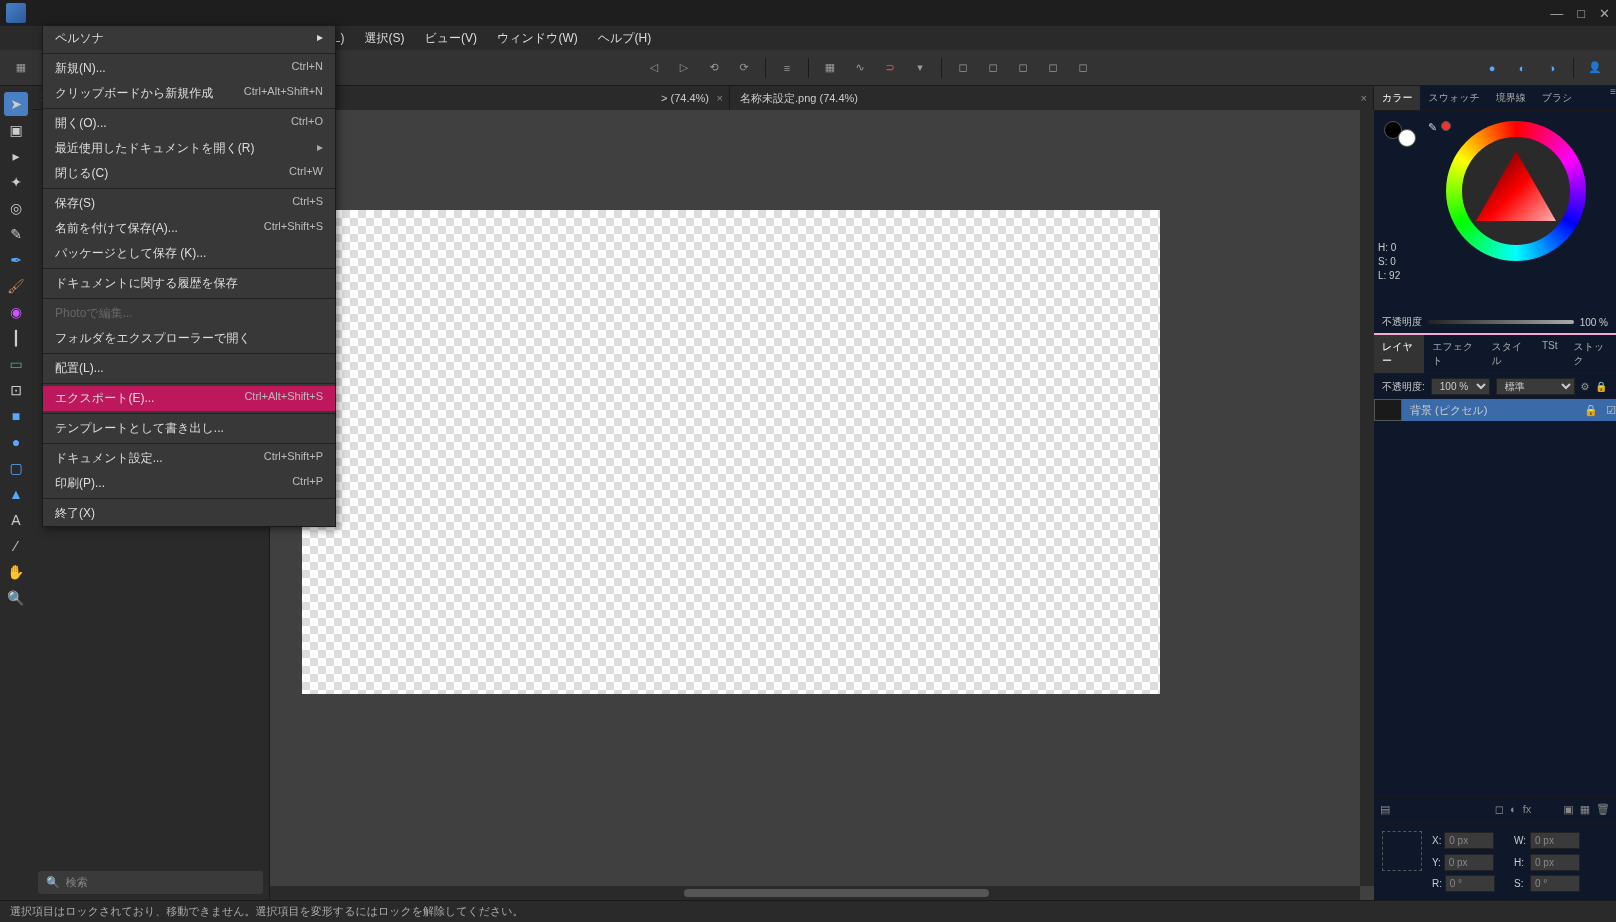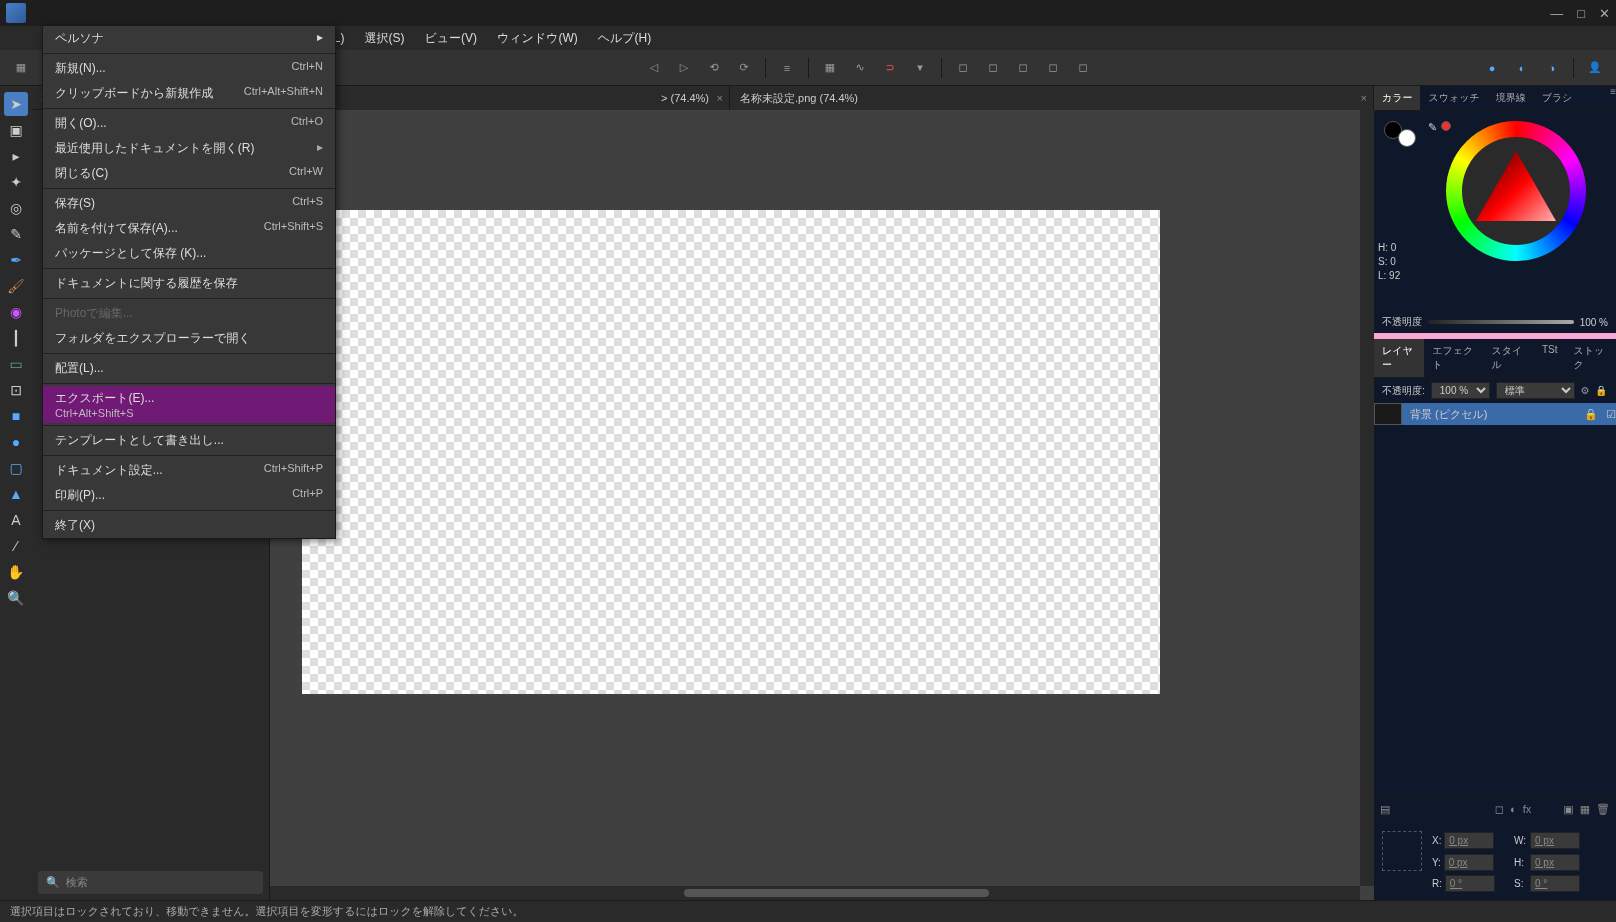--- a/index.html
+++ b/index.html
@@ -45,35 +45,35 @@
 .ptab.ac{background:#333;color:#fff;}
 .colorwheel{padding:10px;position:relative;height:200px;}
 .wheel{width:140px;height:140px;border-radius:50%;background:conic-gradient(red,magenta,blue,cyan,lime,yellow,red);position:absolute;right:30px;top:10px;}
 .wheel::after{content:'';position:absolute;inset:16px;border-radius:50%;background:#2a2a2a;}
 .tri{position:absolute;right:50px;top:30px;width:100px;height:100px;clip-path:polygon(50% 10%,90% 80%,10% 80%);background:linear-gradient(135deg,#000,red,#fff);}
 .swatches{position:absolute;left:10px;top:10px;display:flex;gap:4px;}
 .swatch{width:18px;height:18px;border-radius:50%;border:1px solid #555;}
 .hsl{position:absolute;left:4px;top:130px;font-size:10px;color:#ccc;line-height:14px;}
 .opacity-row{display:flex;align-items:center;gap:6px;padding:4px 8px;font-size:10px;}
 .slider{flex:1;height:4px;background:linear-gradient(90deg,#222,#aaa);border-radius:2px;}
-.layers{flex:1;border-top:6px solid #f9a8d4;display:flex;flex-direction:column;}
+.layers{flex:1;border-top:2px solid #f9a8d4;display:flex;flex-direction:column;}
 .layerrow{display:flex;align-items:center;padding:0;background:#3a6aa8;gap:8px;font-size:11px;}
 .layerthumb{width:28px;height:22px;background:#1a1a1a;border:1px solid #555;}
 .lbtm{display:flex;gap:6px;padding:6px;border-top:1px solid #1a1a1a;color:#888;}
 .transform{border-top:1px solid #1a1a1a;}
 .trgrid{display:grid;grid-template-columns:auto 1fr auto 1fr;gap:4px;padding:8px;font-size:10px;align-items:center;}
-.trgrid input{background:#3a3a3a;border:1px solid #222;color:#888;padding:2px 4px;width:50px;font-size:10px;text-decoration:underline;}
+.trgrid input{background:#3a3a3a;border:1px solid #222;color:#888;padding:2px 4px;width:50px;font-size:10px;}
 .trthumb{grid-row:span 2;width:40px;height:40px;border:1px dashed #555;margin-right:6px;}
 .status{position:absolute;bottom:0;left:0;right:0;height:22px;background:#2a2a2a;border-top:1px solid #1a1a1a;display:flex;align-items:center;padding:0 10px;font-size:11px;color:#aaa;}
 
 .dropdown{position:absolute;left:42px;top:25px;width:294px;background:#383838;border:1px solid #1a1a1a;box-shadow:2px 2px 8px rgba(0,0,0,.5);z-index:1000;font-size:12px;}
 .ddhdr{padding:4px 12px;background:#383838;color:#ddd;display:flex;justify-content:space-between;}
 .ddsep{height:1px;background:#222;margin:2px 0;}
 .dditem{padding:4px 12px;display:flex;justify-content:space-between;color:#ddd;cursor:pointer;}
-.dditem:hover,.dditem.hl{background:#701a75;flex-direction:column;}
+.dditem:hover,.dditem.hl{background:#be185d;}
 .dditem.dis{color:#666;}
 .dditem .arrow{color:#aaa;}
 .shortcut{color:#bbb;font-size:11px;}
 .blendsel{background:#3a3a3a;border:1px solid #222;color:#ccc;padding:1px 4px;font-size:10px;}
 .geargroup{margin-left:auto;display:flex;gap:6px;color:#999;}
 </style>
 </head>
 <body>
 
 <div class="titlebar">

